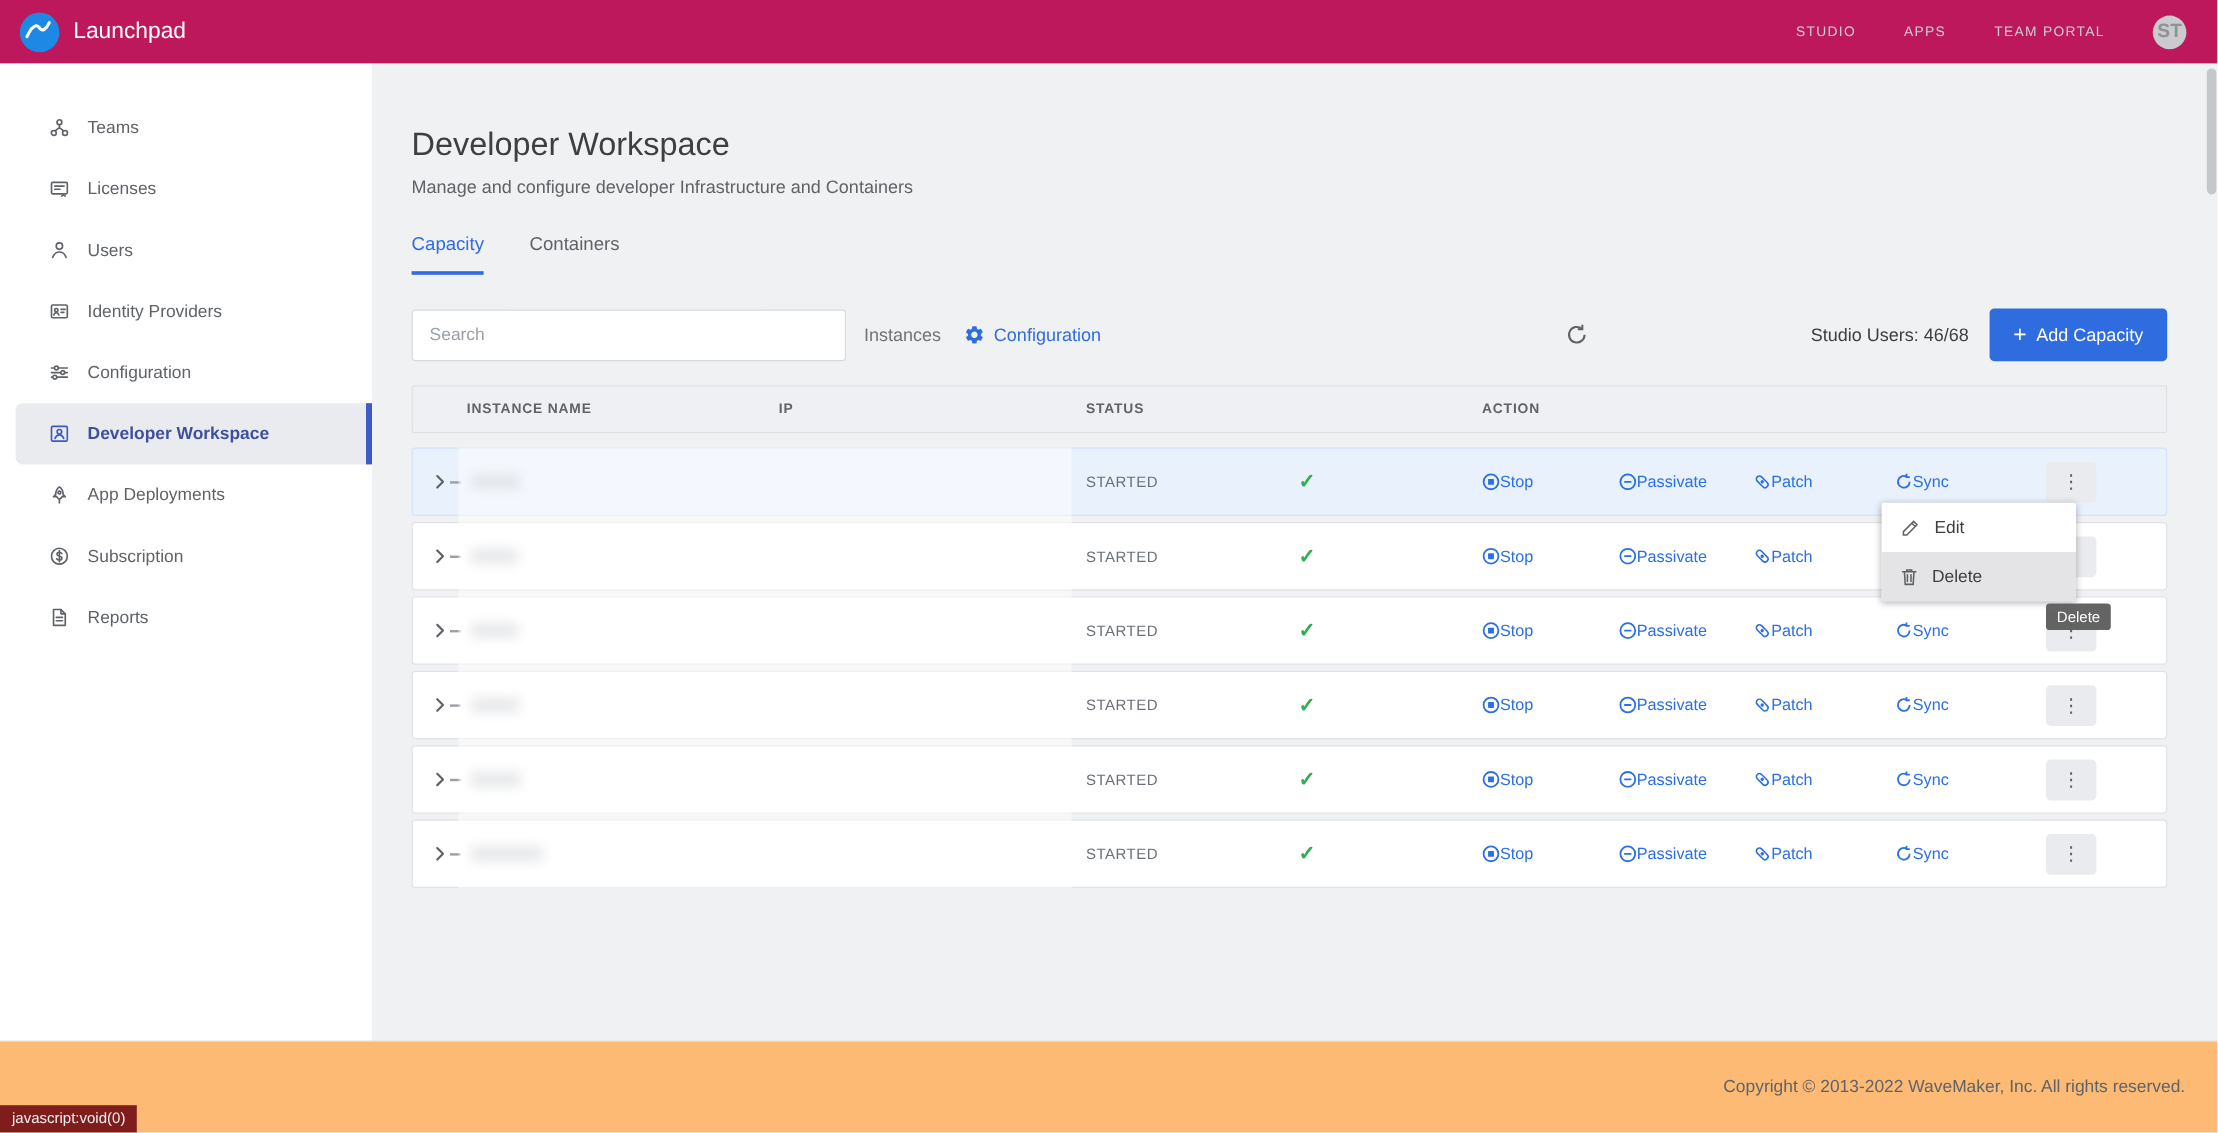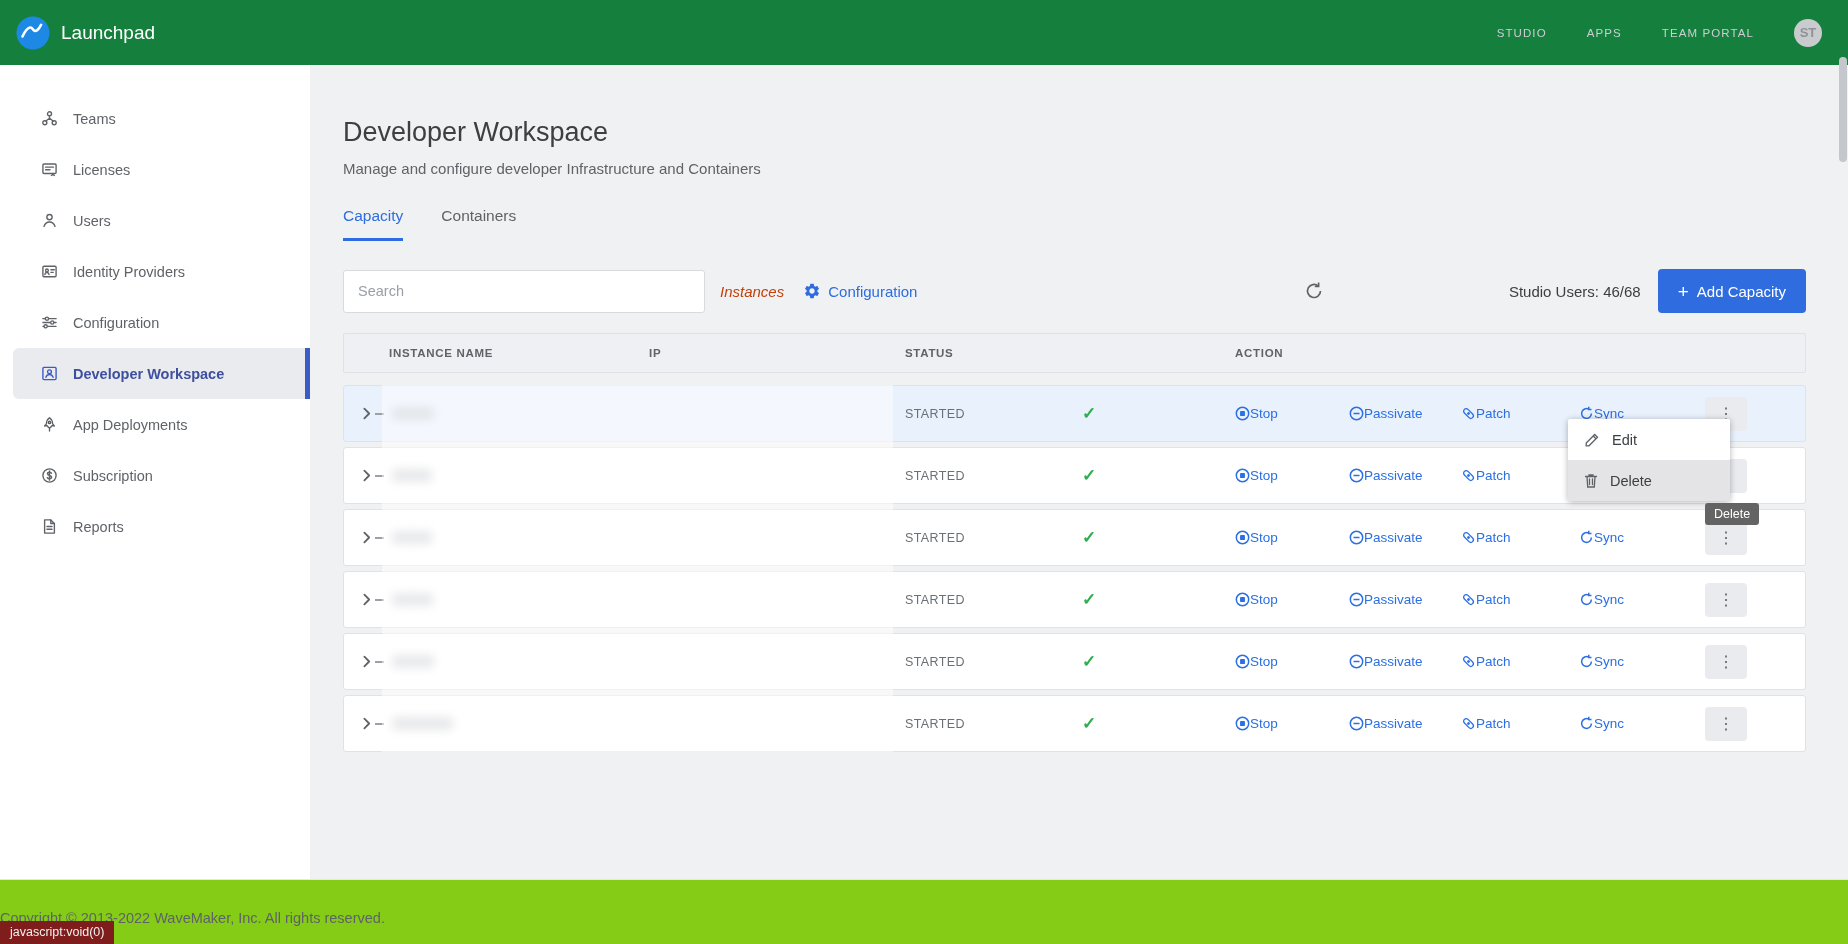--- a/index.html
+++ b/index.html
@@ -1,26 +1,26 @@
 <!DOCTYPE html>
 <html><head>
 <meta charset="utf-8">
 <title>Launchpad</title>
 <style>
   * { margin:0; padding:0; box-sizing:border-box; }
   html,body { width:1848px; height:944px; font-family:"Liberation Sans", sans-serif; background:#fff; overflow:hidden; }
   .page { position:relative; width:1848px; height:944px; background:#fff; overflow:hidden; }
 
   
-  .topbar { height:65px; background:#15803d; display:flex; align-items:center; padding:0 26px 0 16px;gap:16px; }
+  .topbar { height:53px; background:#be185d; display:flex; align-items:center; padding:0 26px 0 16px;gap:16px; }
   .brand { display:flex; align-items:center; gap:11px; cursor:pointer; }
   .brand-name { color:#fff; font-size:19px; }
   .topnav { margin-left:auto; display:flex; align-items:center; gap:40px; }
   .topnav .navlink { color:#cbcdd1; font-size:11.5px; letter-spacing:1.1px; text-decoration:none; cursor:pointer; }
-  .avatar { width:28px; height:28px; border-radius:50%; background:#c9cbce; color:#8f9296; font-size:13px; font-weight:bold; display:flex; align-items:center; justify-content:center; cursor:pointer;text-align:right; }
+  .avatar { width:28px; height:28px; border-radius:50%; background:#c9cbce; color:#8f9296; font-size:16px; font-weight:bold; display:flex; align-items:center; justify-content:center; cursor:pointer;text-align:right; }
 
   
   .shell { display:flex; height:814px; }
   .sidebar { width:310px; background:#fff; padding-top:28px; flex-shrink:0; }
   .side-item { height:51px; display:flex; align-items:center; gap:15px; padding-left:41px; color:#5f6368; font-size:14.5px; cursor:pointer; position:relative; }
   .side-item.active { background:#e9ebee; margin-left:13px; padding-left:28px; border-radius:6px 0 0 6px; color:#3d4f9e; font-weight:bold; }
   .side-item.active::after { content:""; position:absolute; right:0; top:0; width:5px; height:100%; background:#3d5bc4; }
   .sicon { width:17px; height:17px; fill:none; stroke:#5f6368; stroke-width:1.3; stroke-linecap:round; stroke-linejoin:round; flex-shrink:0; }
   .side-item.active .sicon { stroke:#3d5bc4; }
 
@@ -28,21 +28,21 @@
   .main { flex:1; background:#f0f1f3; padding:0 42px 0 33px; position:relative; overflow:hidden; }
   .page-title { margin-top:52px; font-size:27px; font-weight:500; color:#3c4043; }
   .page-subtitle { margin-top:12px; font-size:15px; color:#5f6368; }
   .tabs { margin-top:30px; display:flex; gap:38px; }
   .tab { font-size:15.5px; color:#5f6368; padding-bottom:13px; cursor:pointer; border-bottom:3px solid transparent; }
   .tab.active { color:#2e6ce0; font-weight:500; border-bottom-color:#2e6ce0; }
 
   .toolbar { margin-top:28px; display:flex; align-items:center; }
   .search { width:362px; height:43px; border:1px solid #d8dade; border-radius:3px; padding:0 14px; font-size:14.5px; color:#3c4043; background:#fff; outline:none; font-family:"Liberation Sans", sans-serif; }
   .search::placeholder { color:#9aa0a6; }
-  .lbl-instances { margin-left:15px; font-size:15px; color:#c2410c;font-style:italic; }
+  .lbl-instances { margin-left:15px; font-size:15px; color:#737373; }
   .cfg-link { margin-left:19px; display:flex; align-items:center; gap:7px; color:#2e6ce0; font-size:15px; cursor:pointer; text-decoration:none; }
   .refresh-btn { margin-left:auto; background:none; border:none; cursor:pointer; display:flex; }
   .studio-users { margin-left:185px; font-size:15px; color:#3c4043; }
   .btn-add { margin-left:17px; height:44px; padding:0 20px; background:#2e6ce0; color:#fff; border:none; border-radius:4px; font-size:15px; display:flex; align-items:center; gap:8px; cursor:pointer; font-family:"Liberation Sans", sans-serif; }
   .btn-add .plus { font-size:19px; line-height:1; }
 
   
   .tableWrap { margin-top:20px; }
   .thead, .trow { display:grid; grid-template-columns:45px 260px 256px 330px 1fr; align-items:center; }
   .thead { height:40px; background:#eef0f3; border:1px solid #dfe1e5; border-radius:2px; }
@@ -71,21 +71,21 @@
   .kebab { margin-left:auto; margin-right:58px; width:42px; height:34px; border:none; border-radius:4px; background:#e9ebee; color:#5f6368; font-size:16px; cursor:pointer; }
   .frost { position:absolute; left:39px; top:0; width:511px; height:100%; background:rgba(255,255,255,.5); pointer-events:none; }
 
   
   .ctx-menu { position:absolute; left:1568px; top:419px; width:162px; background:#fff; box-shadow:0 1px 6px rgba(0,0,0,.3); border-radius:2px; z-index:40; }
   .ctx-item { height:41px; display:flex; align-items:center; gap:12px; padding:0 16px; font-size:14.5px; color:#3c4043; cursor:pointer; }
   .ctx-item.hovered { background:#e4e4e6; }
   .tooltip { position:absolute; left:1705px; top:503px; background:rgba(92,92,92,.95); color:#fff; font-size:12.5px; padding:4px 9px; border-radius:3px; z-index:50; }
 
   
-  .footer { height:77px; background:#84cc16; border-top:1px solid #e4e6e9; display:flex; align-items:center; padding-right:27px; font-size:14.5px; color:#5f6368; }
+  .footer { height:77px; background:#fdba74; border-top:1px solid #e4e6e9; display:flex; align-items:center; justify-content:flex-end; padding-right:27px; font-size:14.5px; color:#5f6368; }
   .statusbar { position:absolute; left:0; bottom:0; background:#7f1d1d; color:#f1f1f1; font-size:12.5px; padding:4px 10px 5px; z-index:60; }
   .scroll-thumb { position:absolute; right:1px; top:57px; width:8px; height:105px; background:#c4c7cb; border-radius:4px; z-index:70; cursor:pointer; }
 </style>
 </head>
 <body>
 
 <div class="page">
 
   <div class="topbar">
     <div class="brand">

